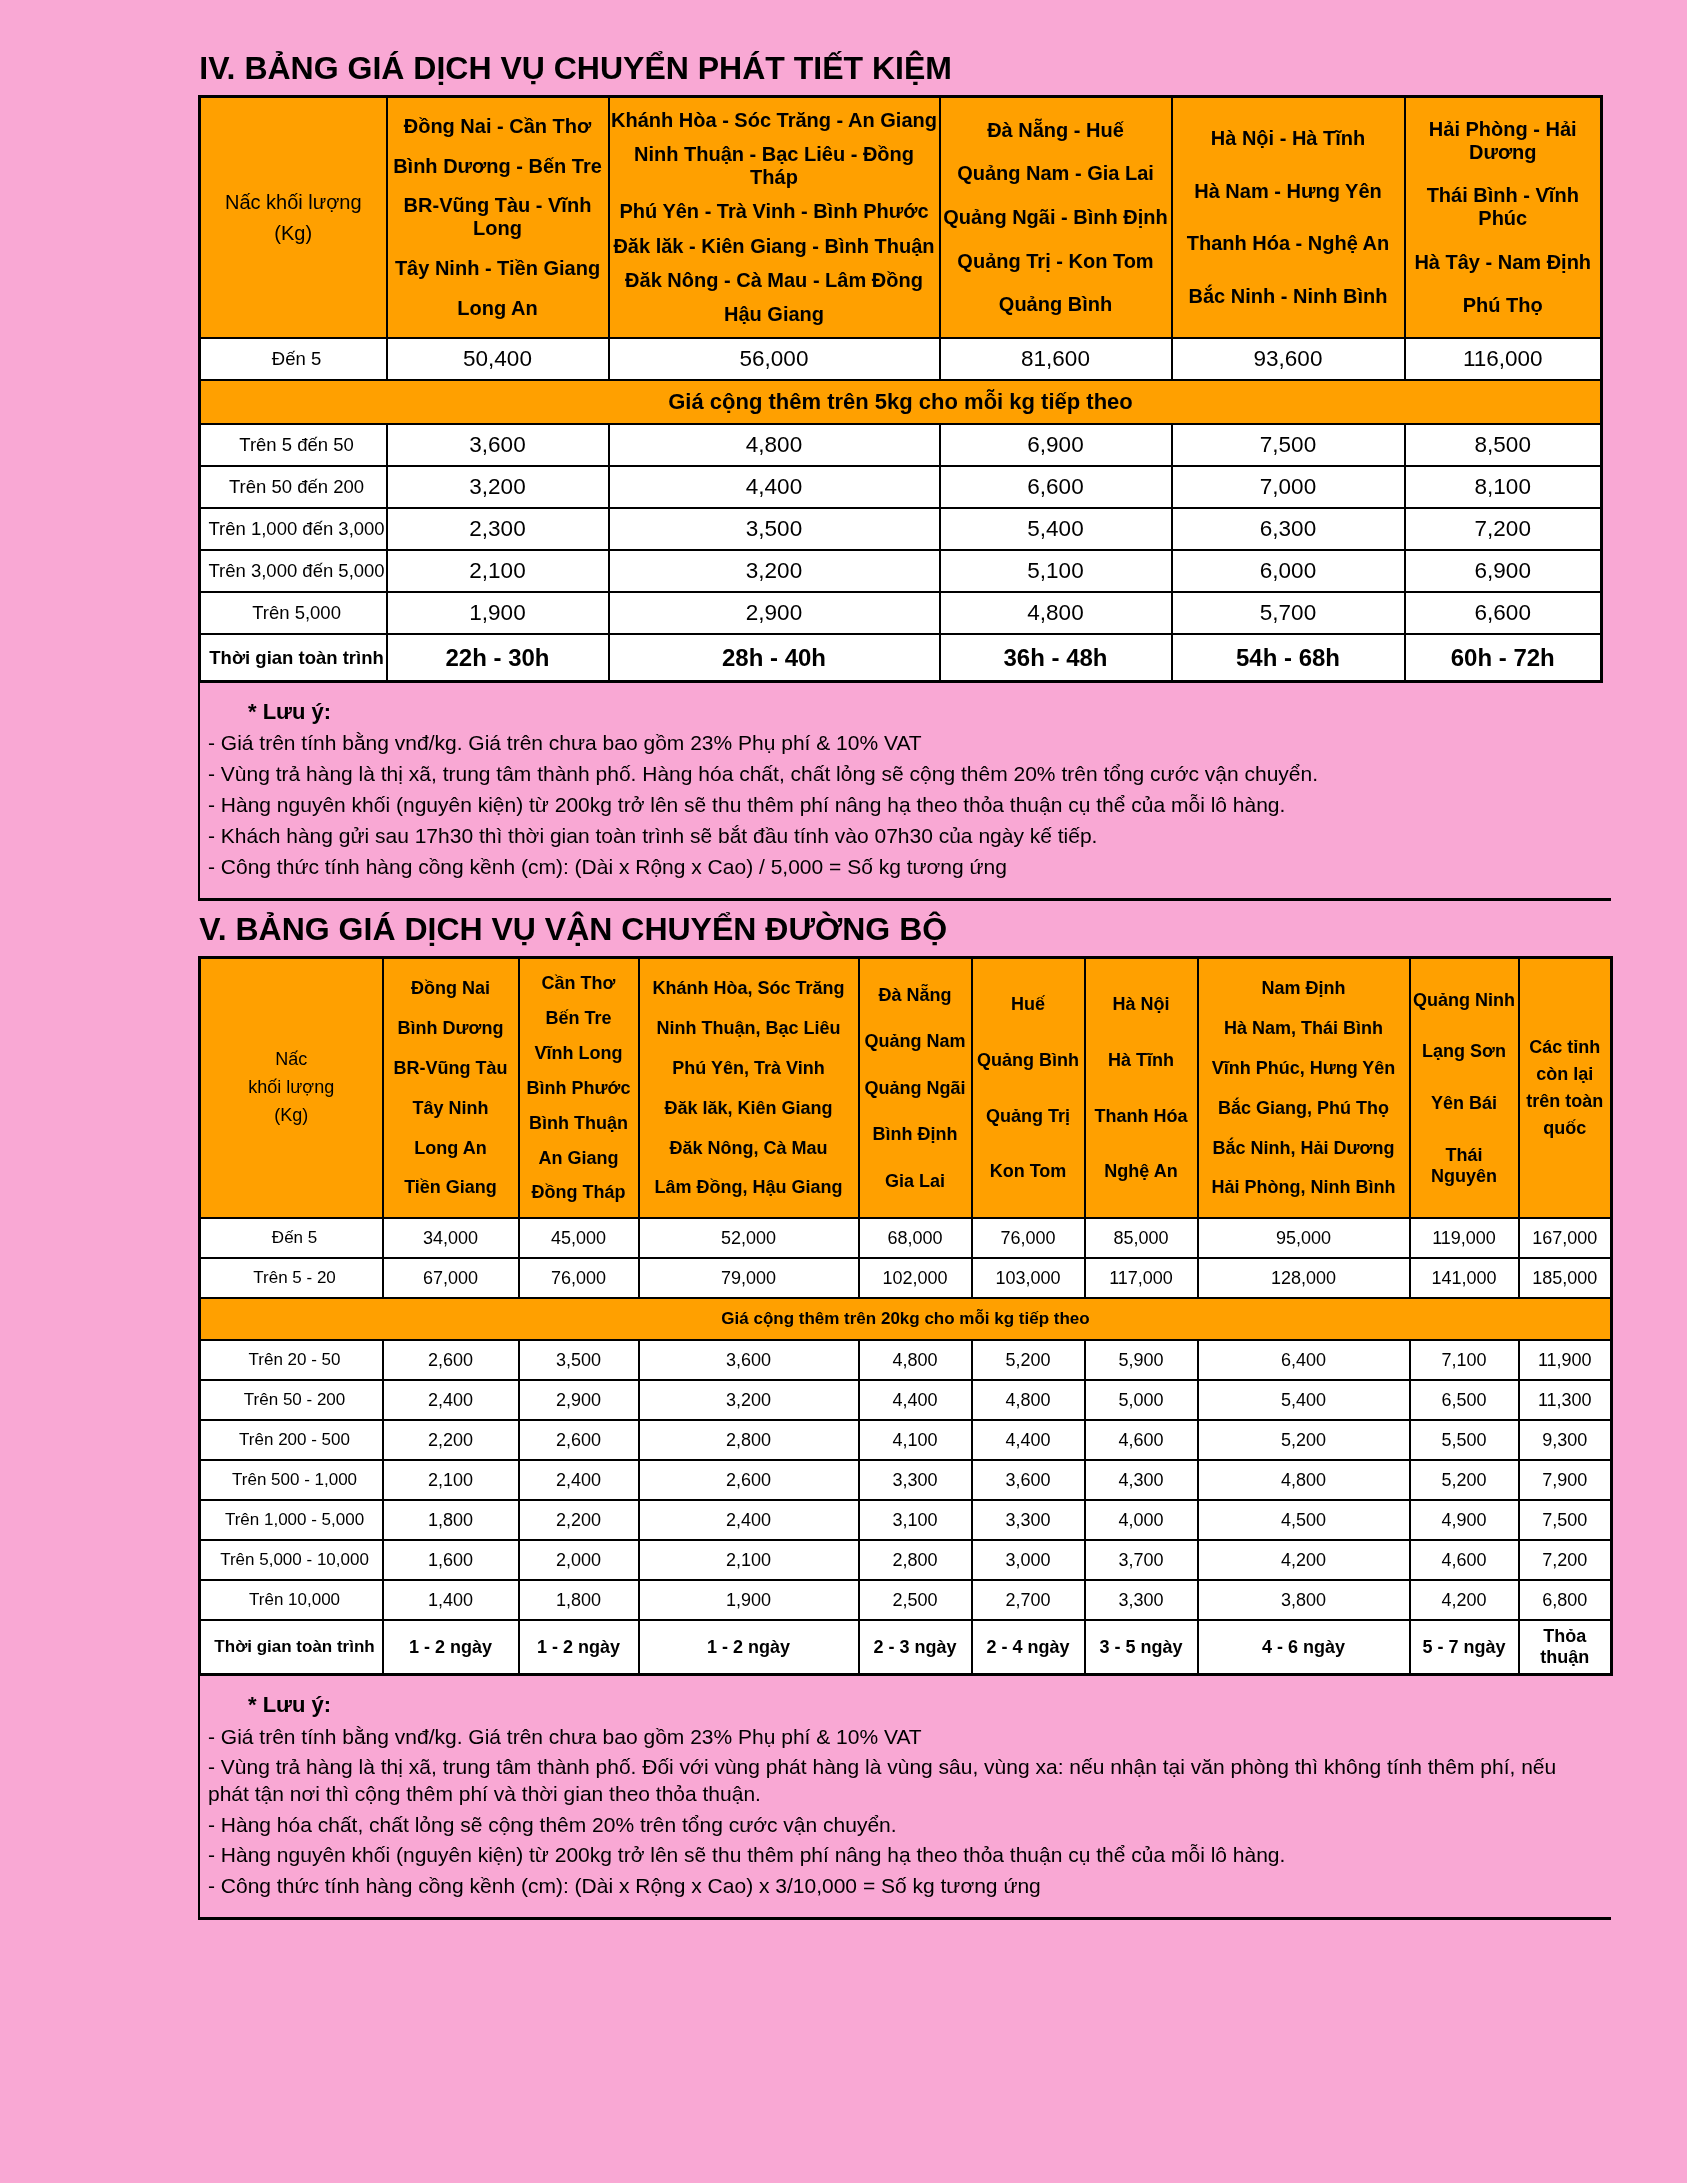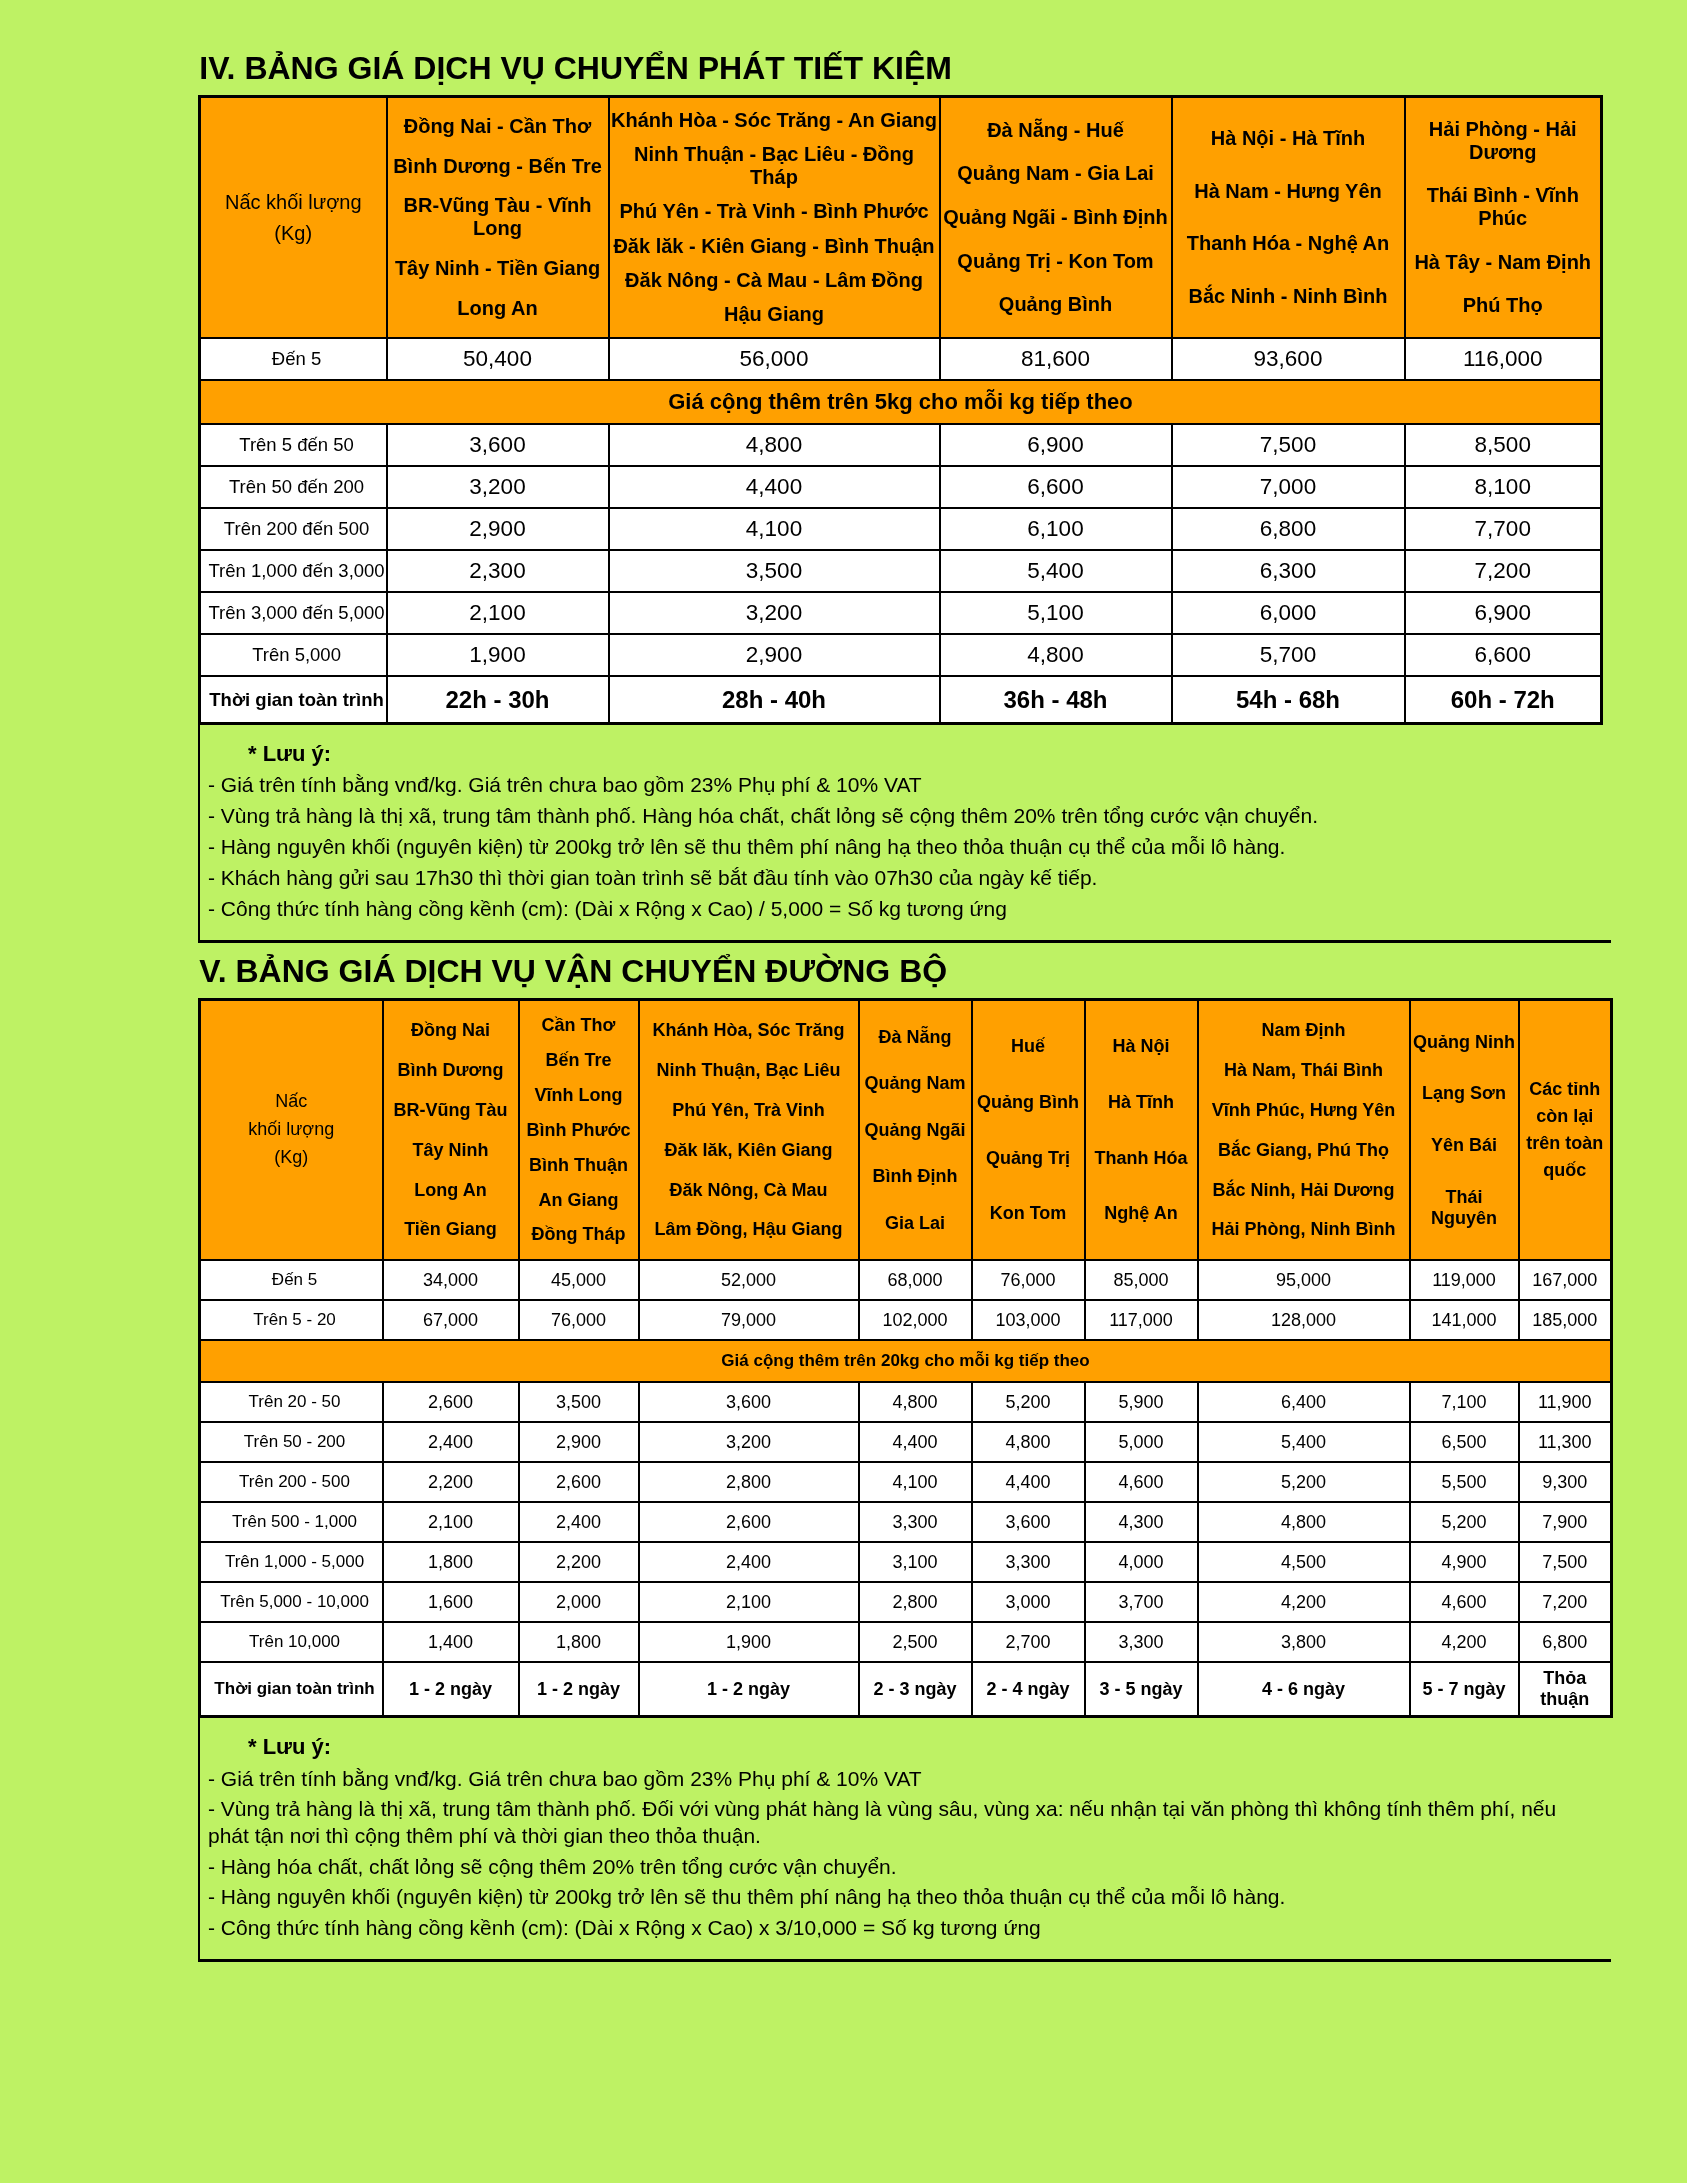--- a/index.html
+++ b/index.html
@@ -1,17 +1,17 @@
 <!DOCTYPE html>
 <html style="font-size:10.6px"><head>
 <meta charset="utf-8">
 <style>
   html,body{margin:0;padding:0;background:#ffffff;color:#000;}
   body{width:1687px;height:2183px;font-family:"Liberation Sans",sans-serif;overflow:hidden;}
-  .page{position:relative;width:1687px;height:2183px;background:#bef264;}
+  .page{position:relative;width:1687px;height:2183px;background:#f9a8d4;}
   .content{margin-left:198px;width:1413px;padding-top:50px;}
 
   .sec-title{font-size:32px;font-weight:bold;margin:0 0 8px 1.3px;white-space:nowrap;}
   .sec-title.second{margin-top:10.6px;}
 
   table.price-table{border-collapse:collapse;table-layout:fixed;border:3.3px solid #000;background:#fff;}
   table.t1{width:1404px;}
   table.t2{width:1413px;}
   .price-table th,.price-table td{border:2px solid #000;padding:0;vertical-align:middle;text-align:center;overflow:hidden;}
 
@@ -136,28 +136,20 @@
             <td class="num-cell">7,500</td>
             <td class="num-cell">8,500</td>
           </tr>
           <tr class="data-row">
             <td class="label-cell">Trên 50 đến 200</td>
             <td class="num-cell">3,200</td>
             <td class="num-cell">4,400</td>
             <td class="num-cell">6,600</td>
             <td class="num-cell">7,000</td>
             <td class="num-cell">8,100</td>
-          </tr>
-          <tr class="data-row">
-            <td class="label-cell">Trên 200 đến 500</td>
-            <td class="num-cell">2,900</td>
-            <td class="num-cell">4,100</td>
-            <td class="num-cell">6,100</td>
-            <td class="num-cell">6,800</td>
-            <td class="num-cell">7,700</td>
           </tr>
           <tr class="data-row">
             <td class="label-cell">Trên 1,000 đến 3,000</td>
             <td class="num-cell">2,300</td>
             <td class="num-cell">3,500</td>
             <td class="num-cell">5,400</td>
             <td class="num-cell">6,300</td>
             <td class="num-cell">7,200</td>
           </tr>
           <tr class="data-row">

